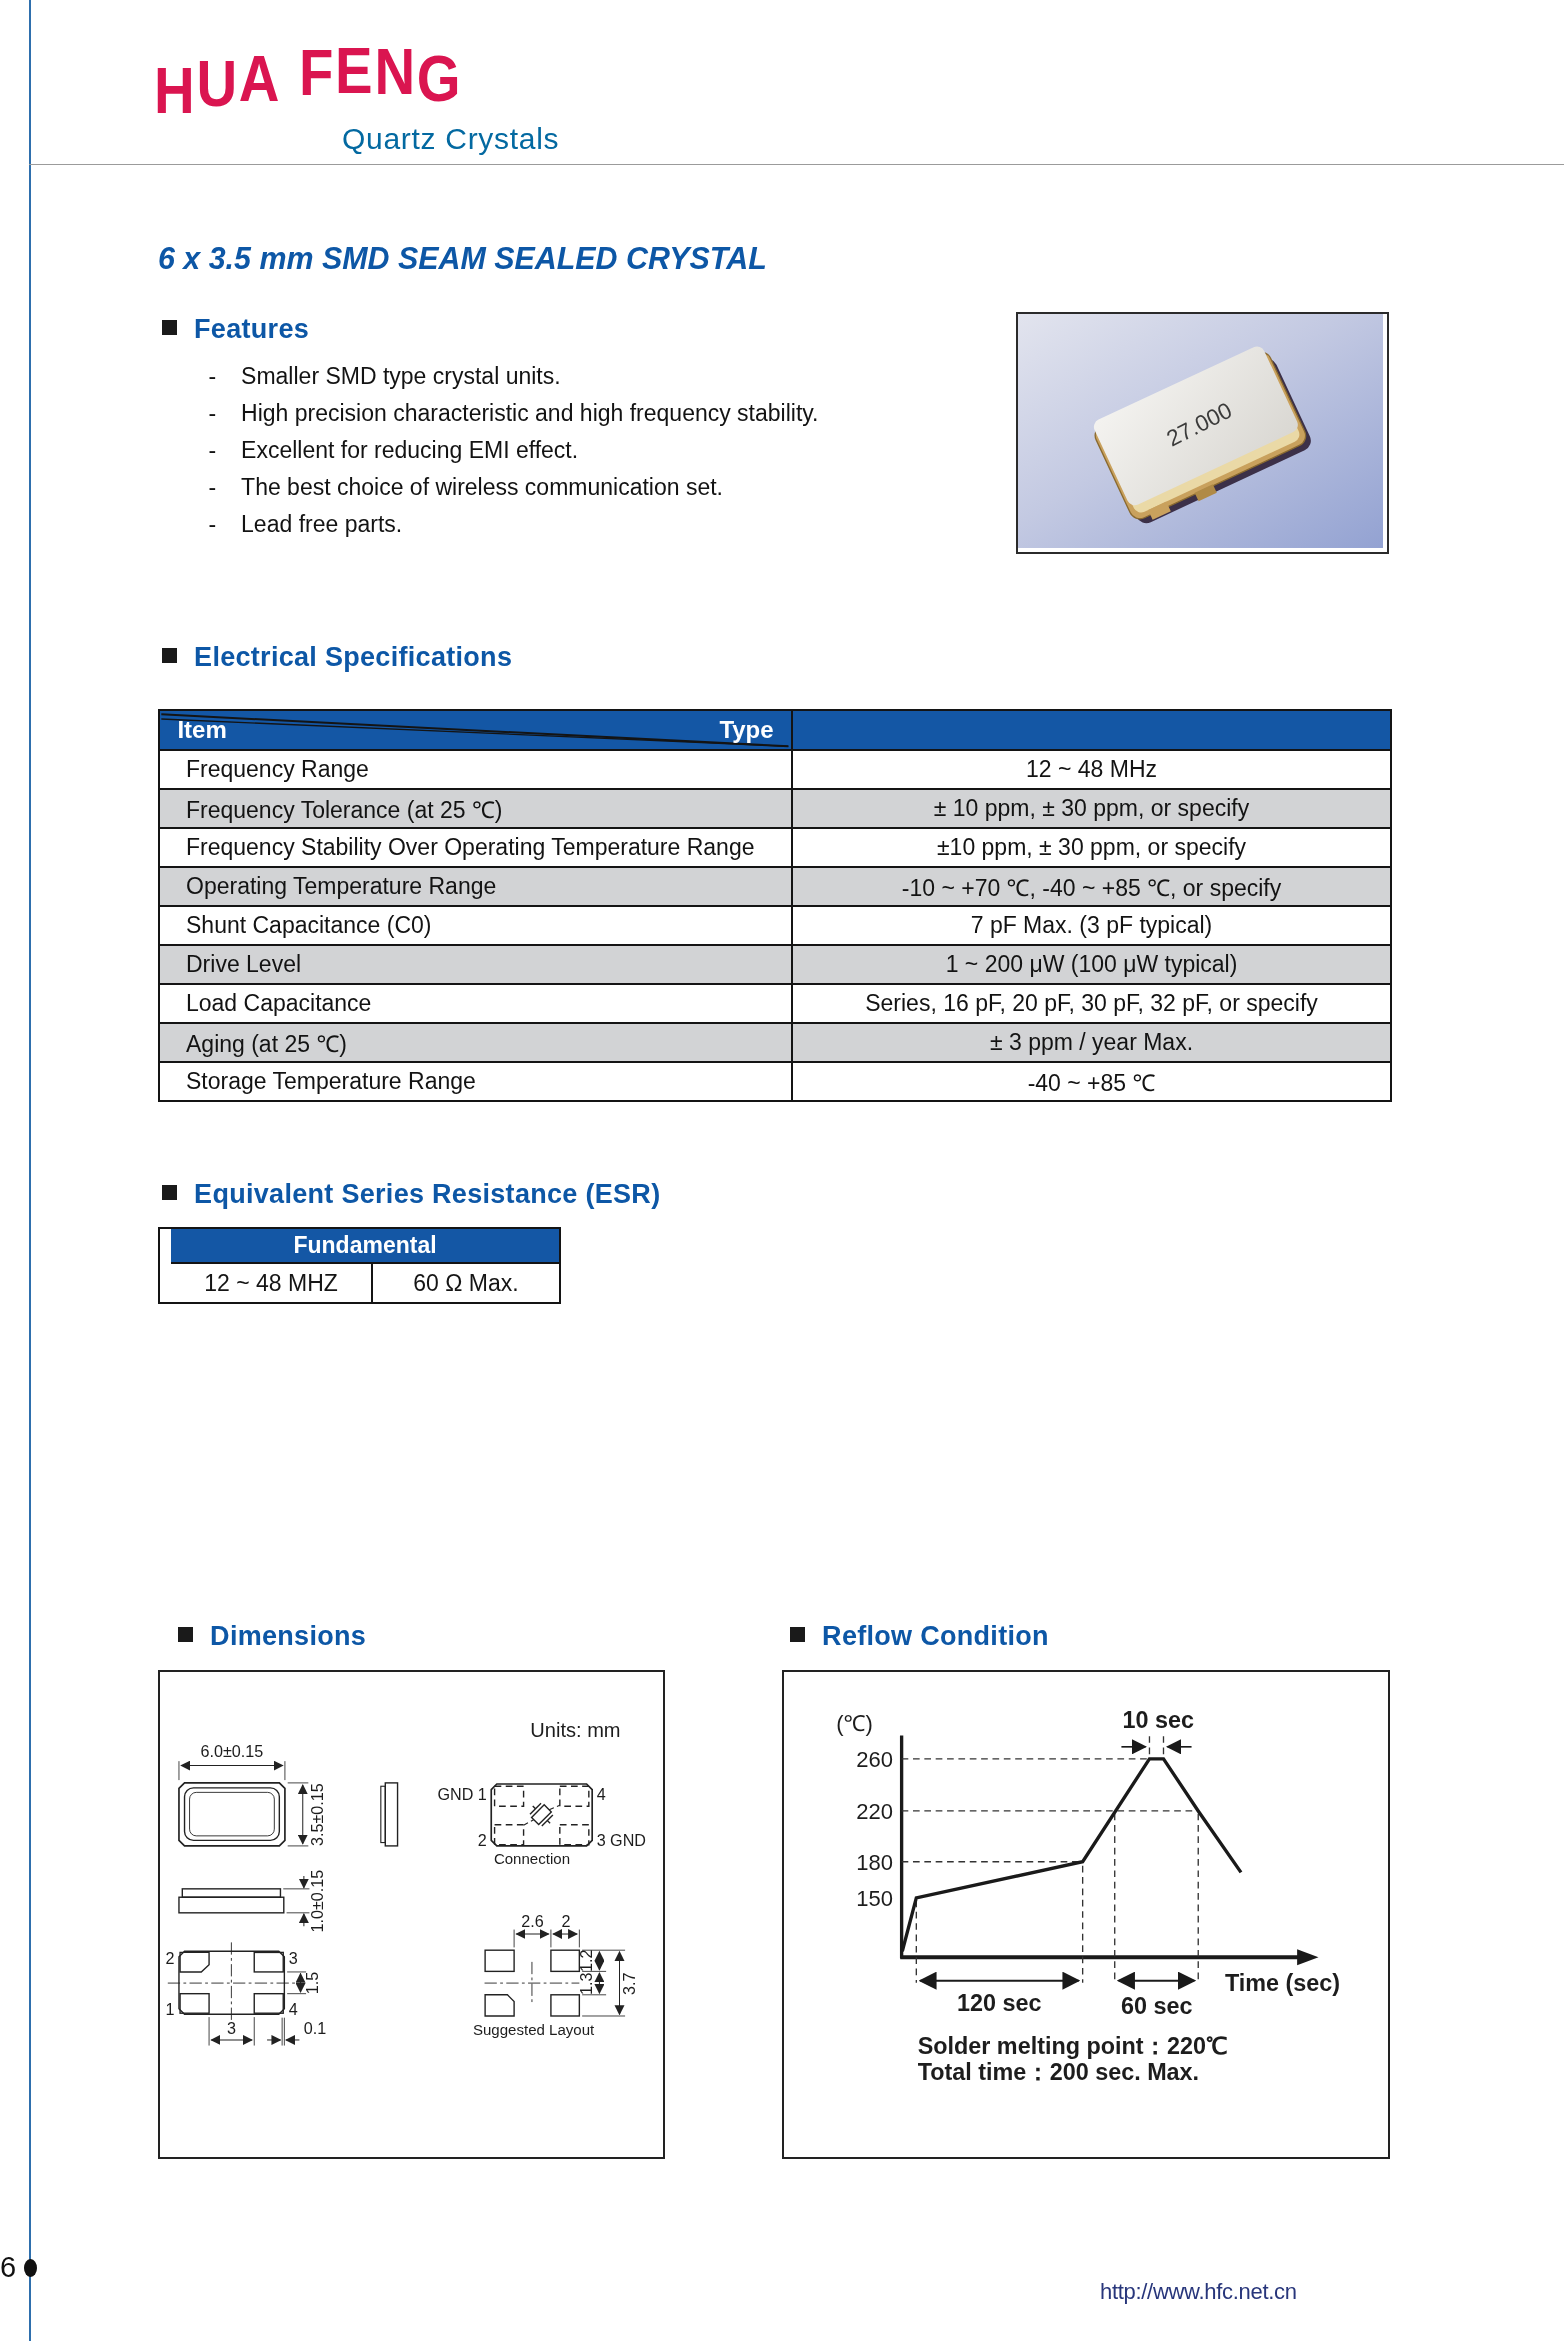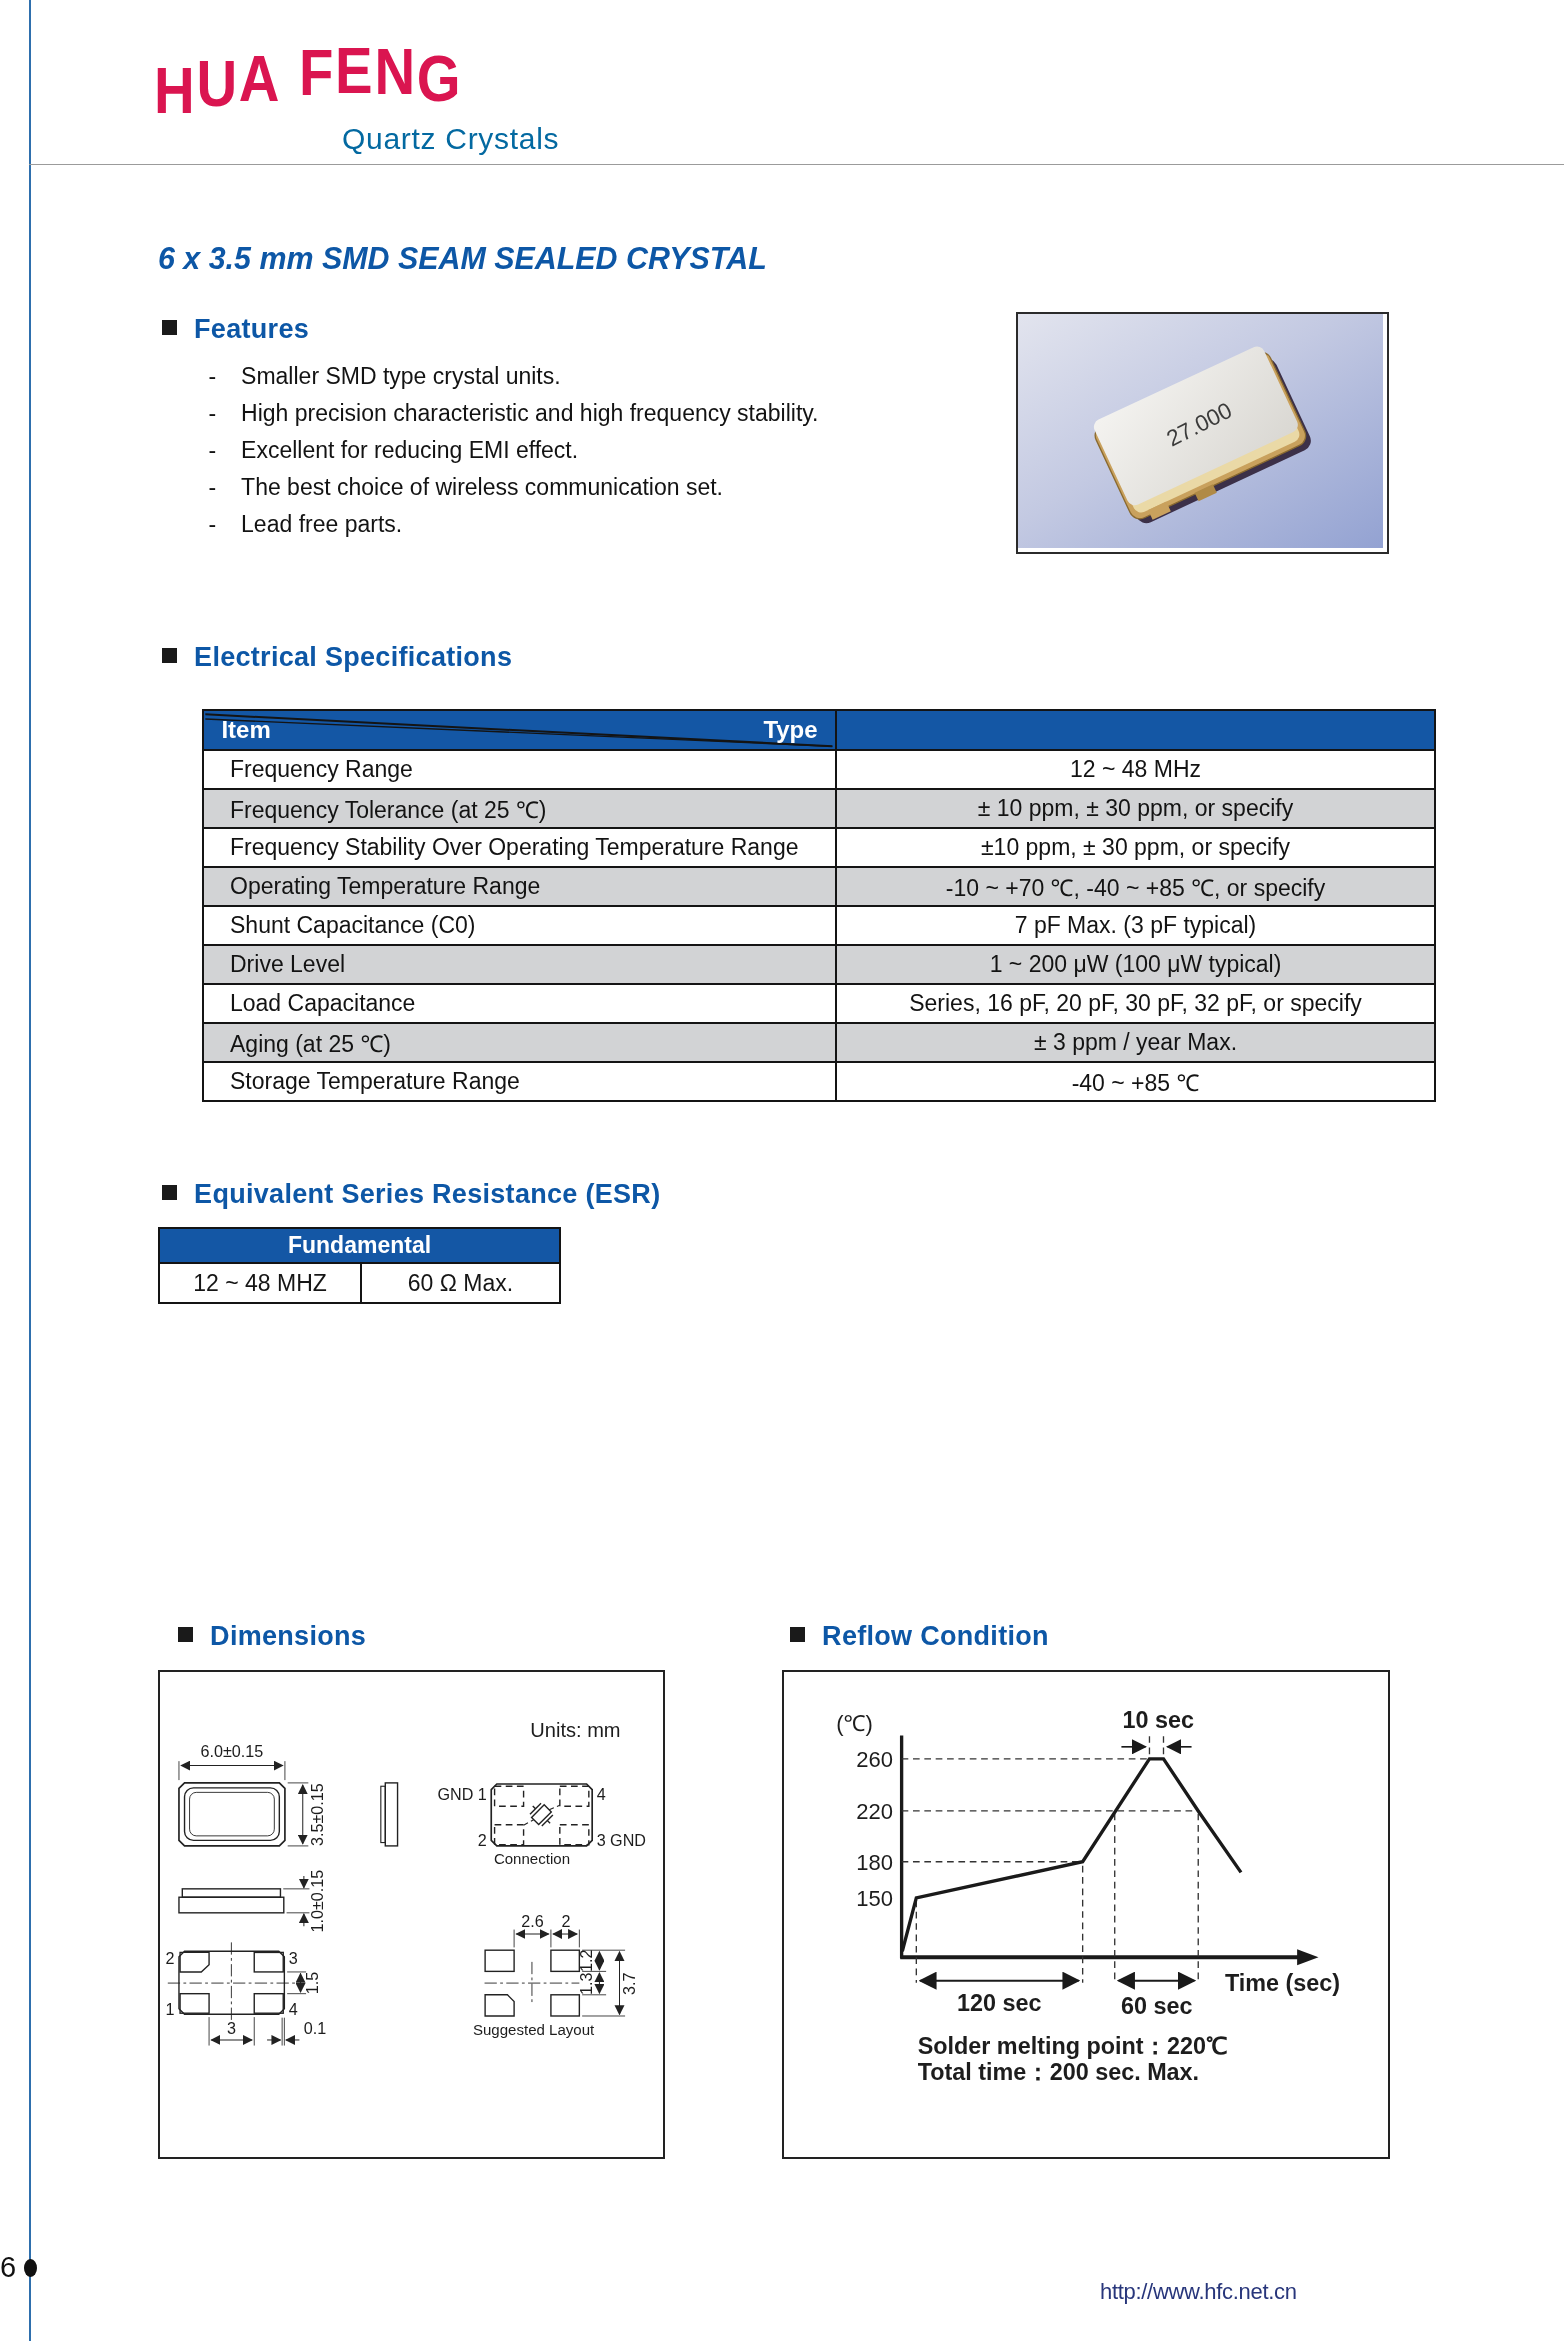--- a/index.html
+++ b/index.html
@@ -20,36 +20,36 @@
   .sec-title{font-size:27px;font-weight:bold;color:#0d57a6;white-space:nowrap;letter-spacing:0.3px;}
 
   .feat-list{position:absolute;left:205px;top:358px;}
   .feat-item{display:flex;gap:21.4px;height:37px;align-items:center;font-size:23px;color:#131313;}
   .dash{flex:none;width:14.7px;text-align:center;}
 
   .img-box{position:absolute;left:1016px;top:312px;width:369px;height:238px;border:2px solid #2b2b2b;}
   .img-box svg{display:block;}
 
   
-  .etable{position:absolute;left:158px;top:709px;width:1234px;border:2px solid #141414;box-sizing:border-box;background:#fff;margin-left:44px;}
+  .etable{position:absolute;left:158px;top:709px;width:1234px;border:2px solid #141414;box-sizing:border-box;background:#fff;}
   .ethead{display:flex;height:38px;background:#1457a5;border-bottom:2px solid #141414;}
   .eth-item-cell{width:633px;flex:none;position:relative;display:flex;align-items:center;justify-content:space-between;
                  padding:0 17.4px;box-sizing:border-box;border-right:2px solid #141414;}
   .eth-item-cell .diag{position:absolute;left:0;top:0;width:100%;height:100%;}
   .ethead span{font-size:24px;font-weight:bold;color:#ffffff;position:relative;z-index:2;}
   .eth-blank{flex:1;}
   .erows div.erow{display:flex;height:37px;border-bottom:2px solid #141414;}
   .erows div.erow:last-of-type{border-bottom:none;}
   .erows div.erow:nth-of-type(even){background:#d2d3d5;}
   .ecell{display:flex;align-items:center;font-size:23px;color:#131313;box-sizing:border-box;}
   .ecell.label{width:633px;flex:none;border-right:2px solid #141414;padding-left:26px;}
   .ecell.value{flex:1;justify-content:center;text-align:center;}
 
   
-  .esr-table{position:absolute;left:158px;top:1227px;width:403px;border:2px solid #141414;box-sizing:border-box;background:#fff;}
+  .esr-table{position:absolute;left:158px;top:1227px;width:403px;border:2px solid #141414;box-sizing:border-box;background:#fff;padding-left:11px;}
   .esr-head{height:33px;background:#1457a5;border-bottom:2px solid #141414;display:flex;align-items:center;justify-content:center;
             font-size:23px;font-weight:bold;color:#fff;}
   .esr-row{display:flex;height:38px;}
   .esr-cell{display:flex;align-items:center;justify-content:center;font-size:23px;box-sizing:border-box;}
   .esr-cell.c1{width:202px;flex:none;border-right:2px solid #141414;}
   .esr-cell.c2{flex:1;}
 
   .dim-box{position:absolute;left:158px;top:1670px;width:507px;height:489px;border:2px solid #222;box-sizing:border-box;}
   .reflow-box{position:absolute;left:782px;top:1670px;width:608px;height:489px;border:2px solid #222;box-sizing:border-box;}
   .dim-box svg,.reflow-box svg{display:block;width:100%;height:100%;}

